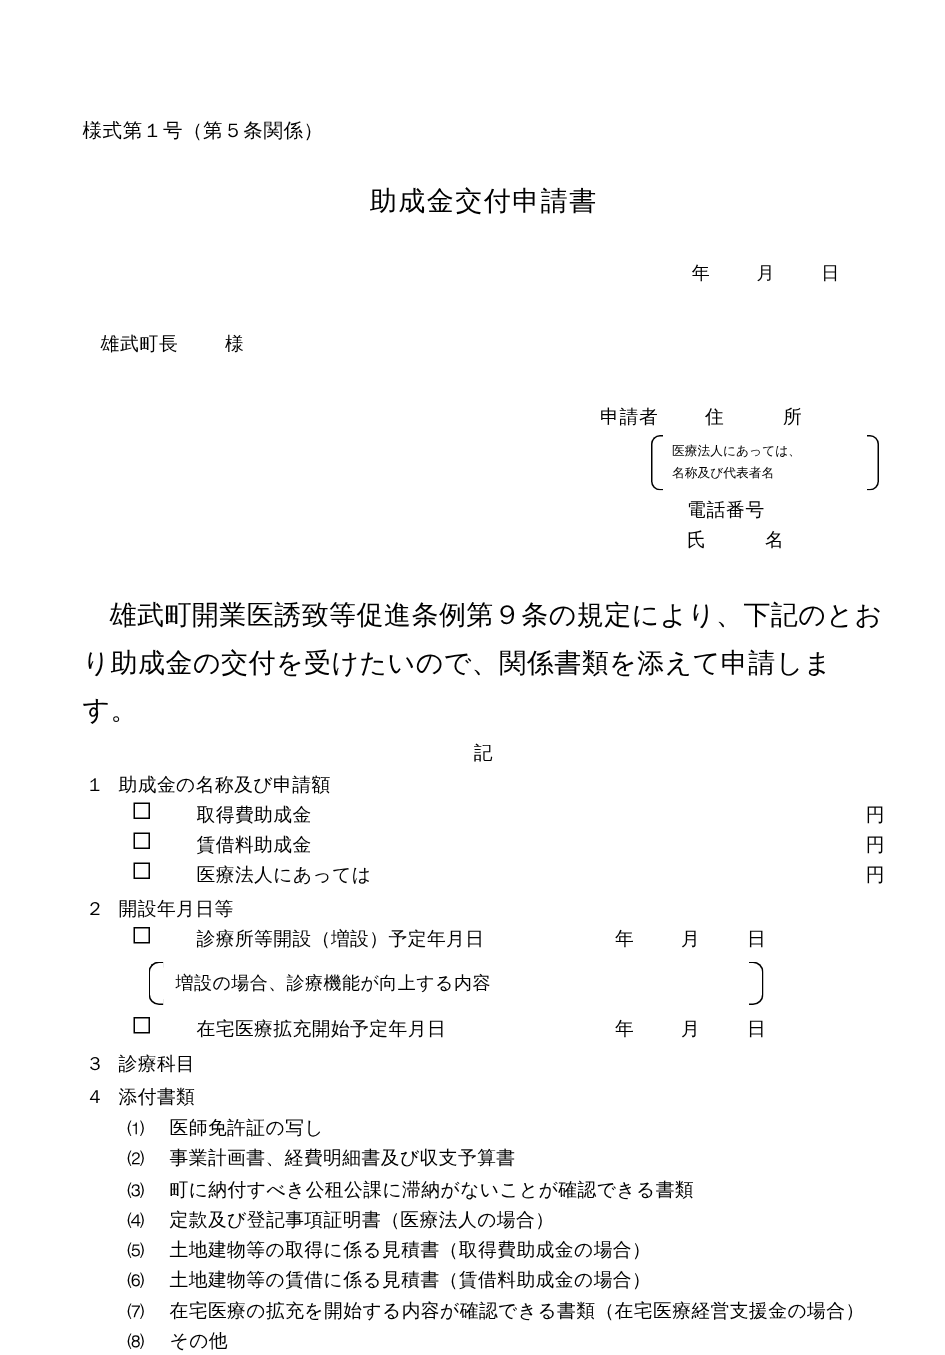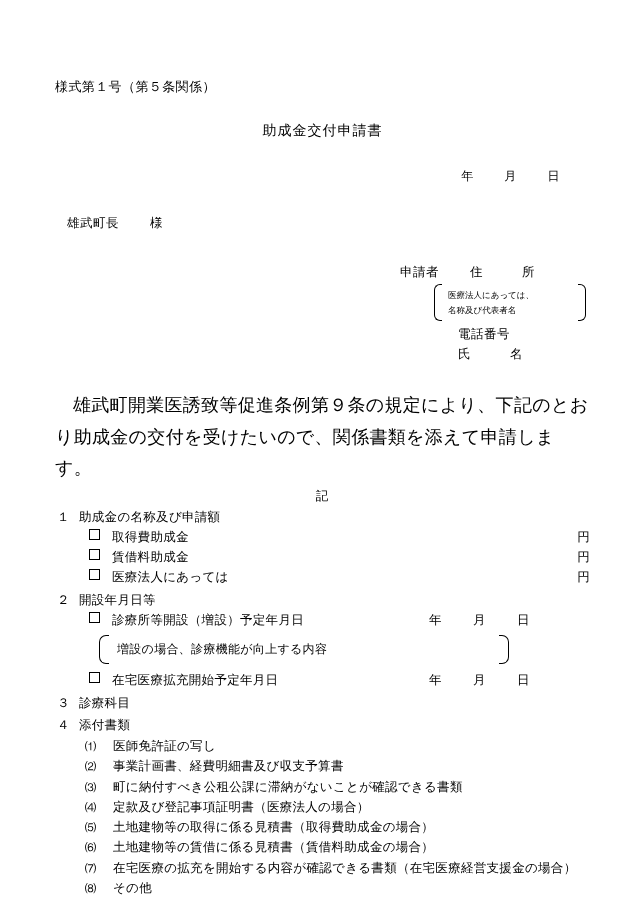--- a/index.html
+++ b/index.html
@@ -22,21 +22,21 @@
     height: 903px;
     box-sizing: border-box;
     padding: 78px 40px 0 55px;
   }
   .form-no {
     font-size: 13px;
     letter-spacing: 0.4px;
   }
   .doc-title {
     text-align: center;
-    font-size: 14px;
+    font-size: 18px;
     letter-spacing: 1px;
     margin-top: 26px;
   }
   .date-line {
     text-align: right;
     margin-top: 28px;
     padding-right: 30px;
     font-size: 12px;
     letter-spacing: 0.5px;
   }
@@ -101,20 +101,21 @@
   }
   .sec-head {
     margin-top: 2px;
     padding-left: 2px;
   }
   .sec-head .num { display: inline-block; width: 22px; }
   .chk-row {
     padding-left: 34px;
     display: flex;
     align-items: baseline;
+    gap: 19px;
   }
   .chk-box {
     display: inline-block;
     width: 9px;
     height: 9px;
     border: 1px solid #000;
     margin-right: 12px;
     flex: 0 0 auto;
     position: relative;
     top: -1px;

